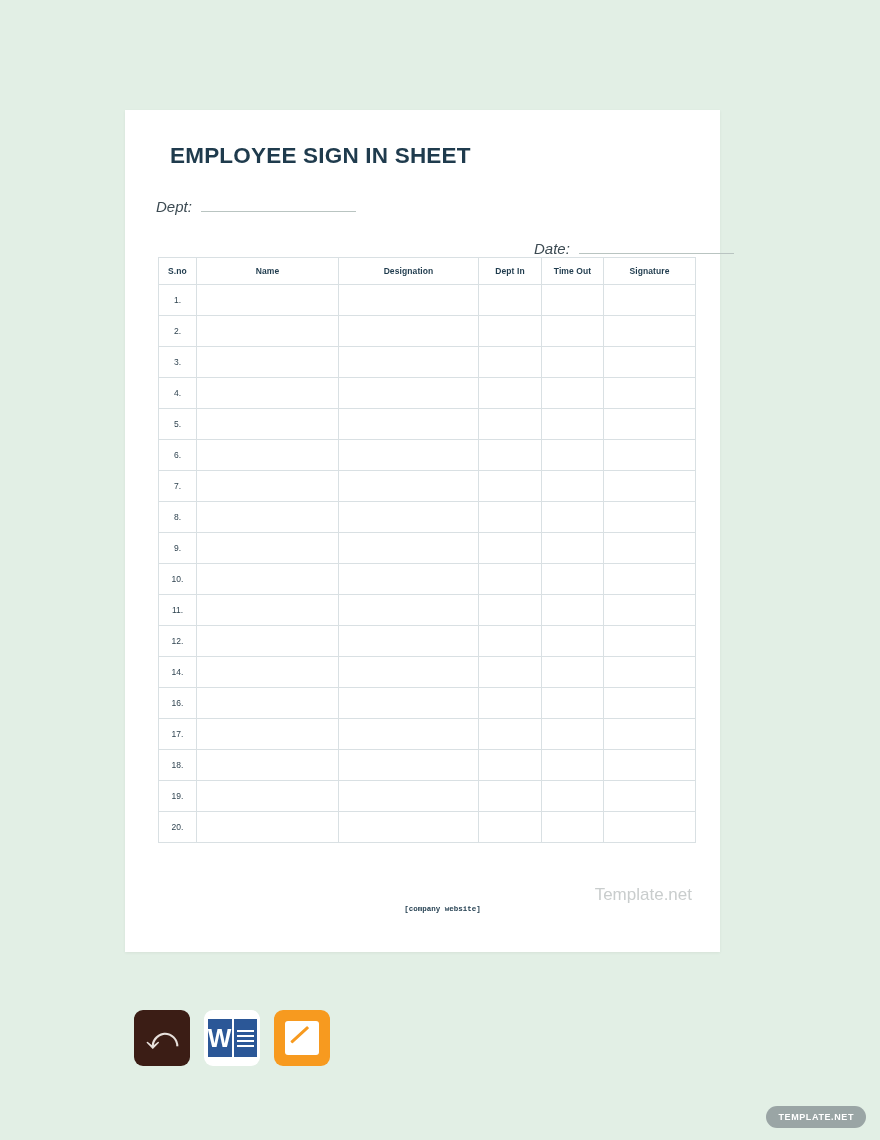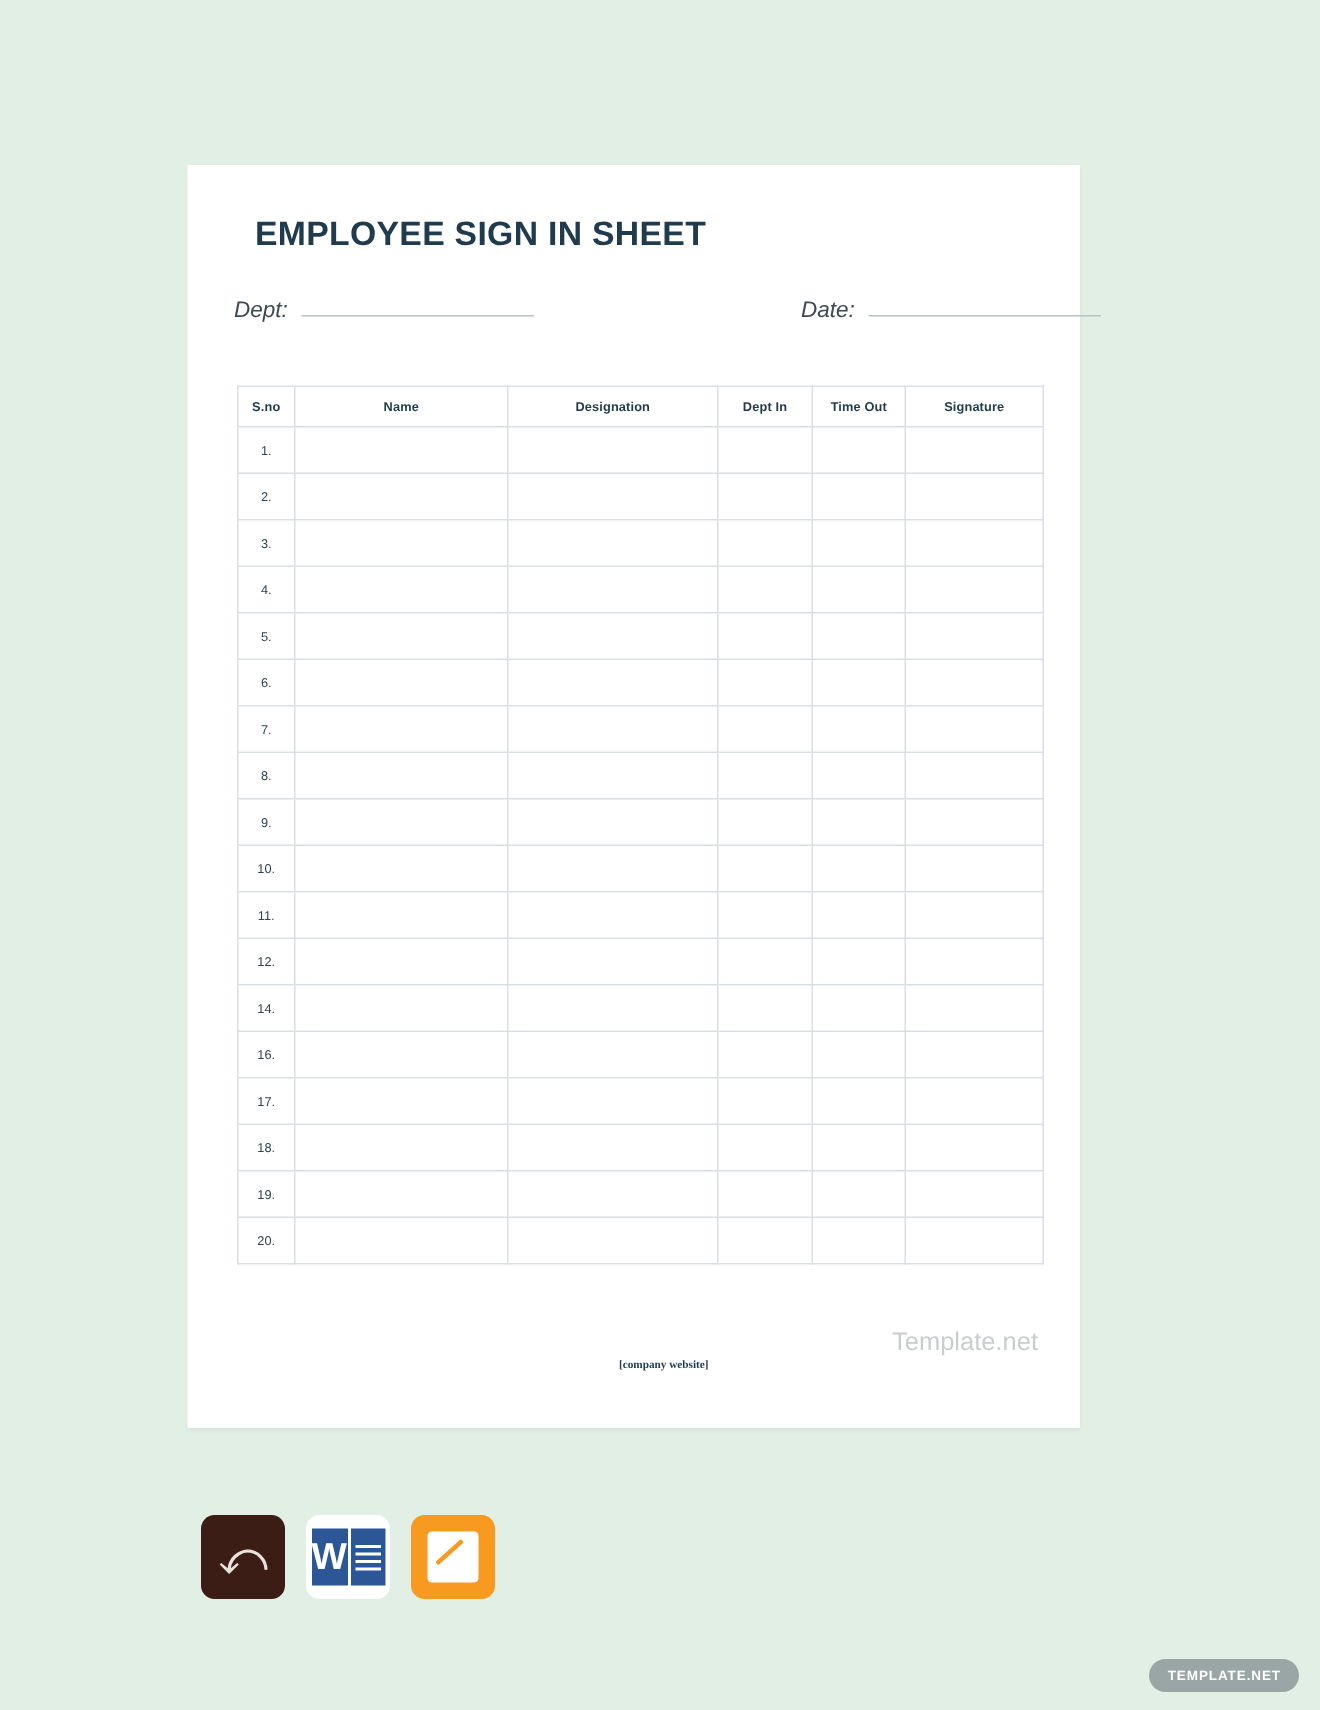--- a/index.html
+++ b/index.html
@@ -45,21 +45,21 @@
     width: 540px;
     height: 28px;
     font-style: italic;
   }
   .field {
     position: absolute;
     display: flex;
     align-items: baseline;
   }
   .field-dept { left: 0px; }
-  .field-date { left: 378px; }
+  .field-date { left: 378px; margin-top: 42px; }
   .field-label {
     font-size: 15px;
     color: #3c4a52;
     font-family: "Liberation Sans", sans-serif;
     white-space: nowrap;
   }
   .field-line {
     display: inline-block;
     border-bottom: 1px solid #b9c4c1;
     height: 1px;
@@ -104,21 +104,21 @@
 
   .footer-note {
     position: absolute;
     left: 0;
     right: 0;
     top: 795px;
     text-align: center;
     font-size: 7.5px;
     font-weight: bold;
     color: #1f3b4d;
-    font-family: Liberation Serif, serif;
+    font-family: Liberation Mono, monospace;
     padding-left: 40px;
   }
 
   .watermark {
     position: absolute;
     right: 28px;
     top: 775px;
     font-size: 17px;
     color: #c9cdcd;
     font-family: "Liberation Sans", sans-serif;

